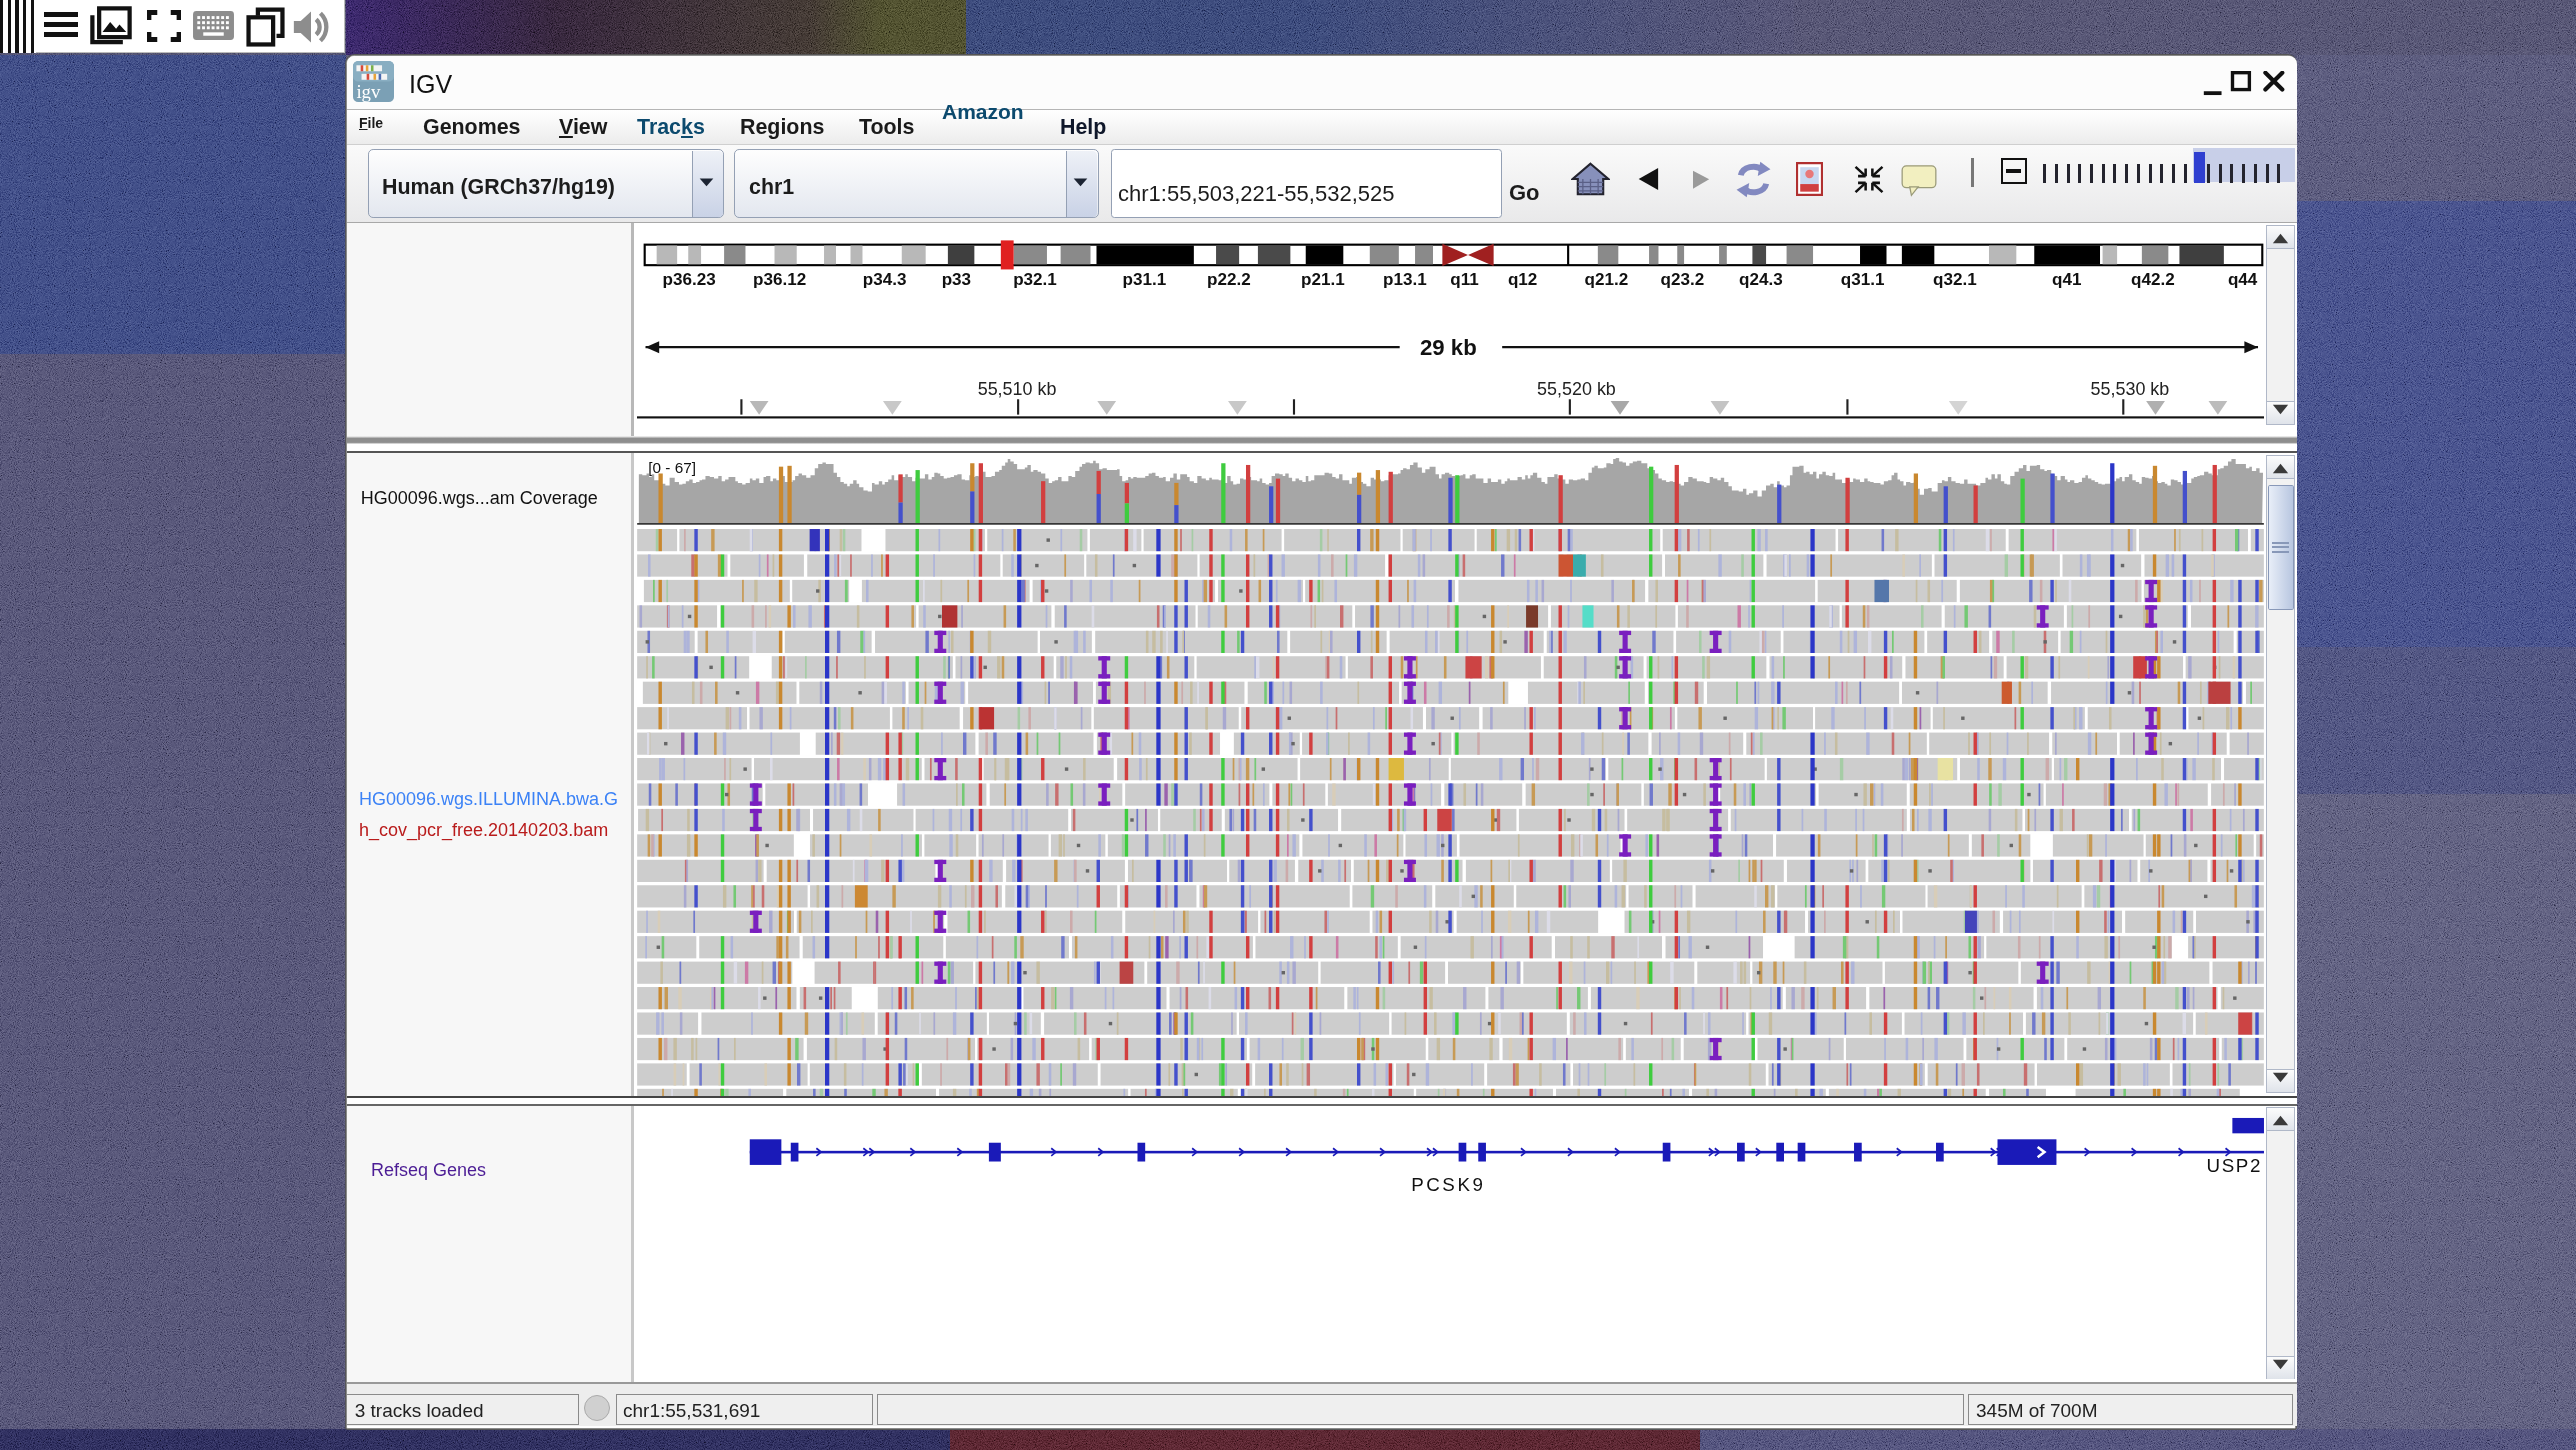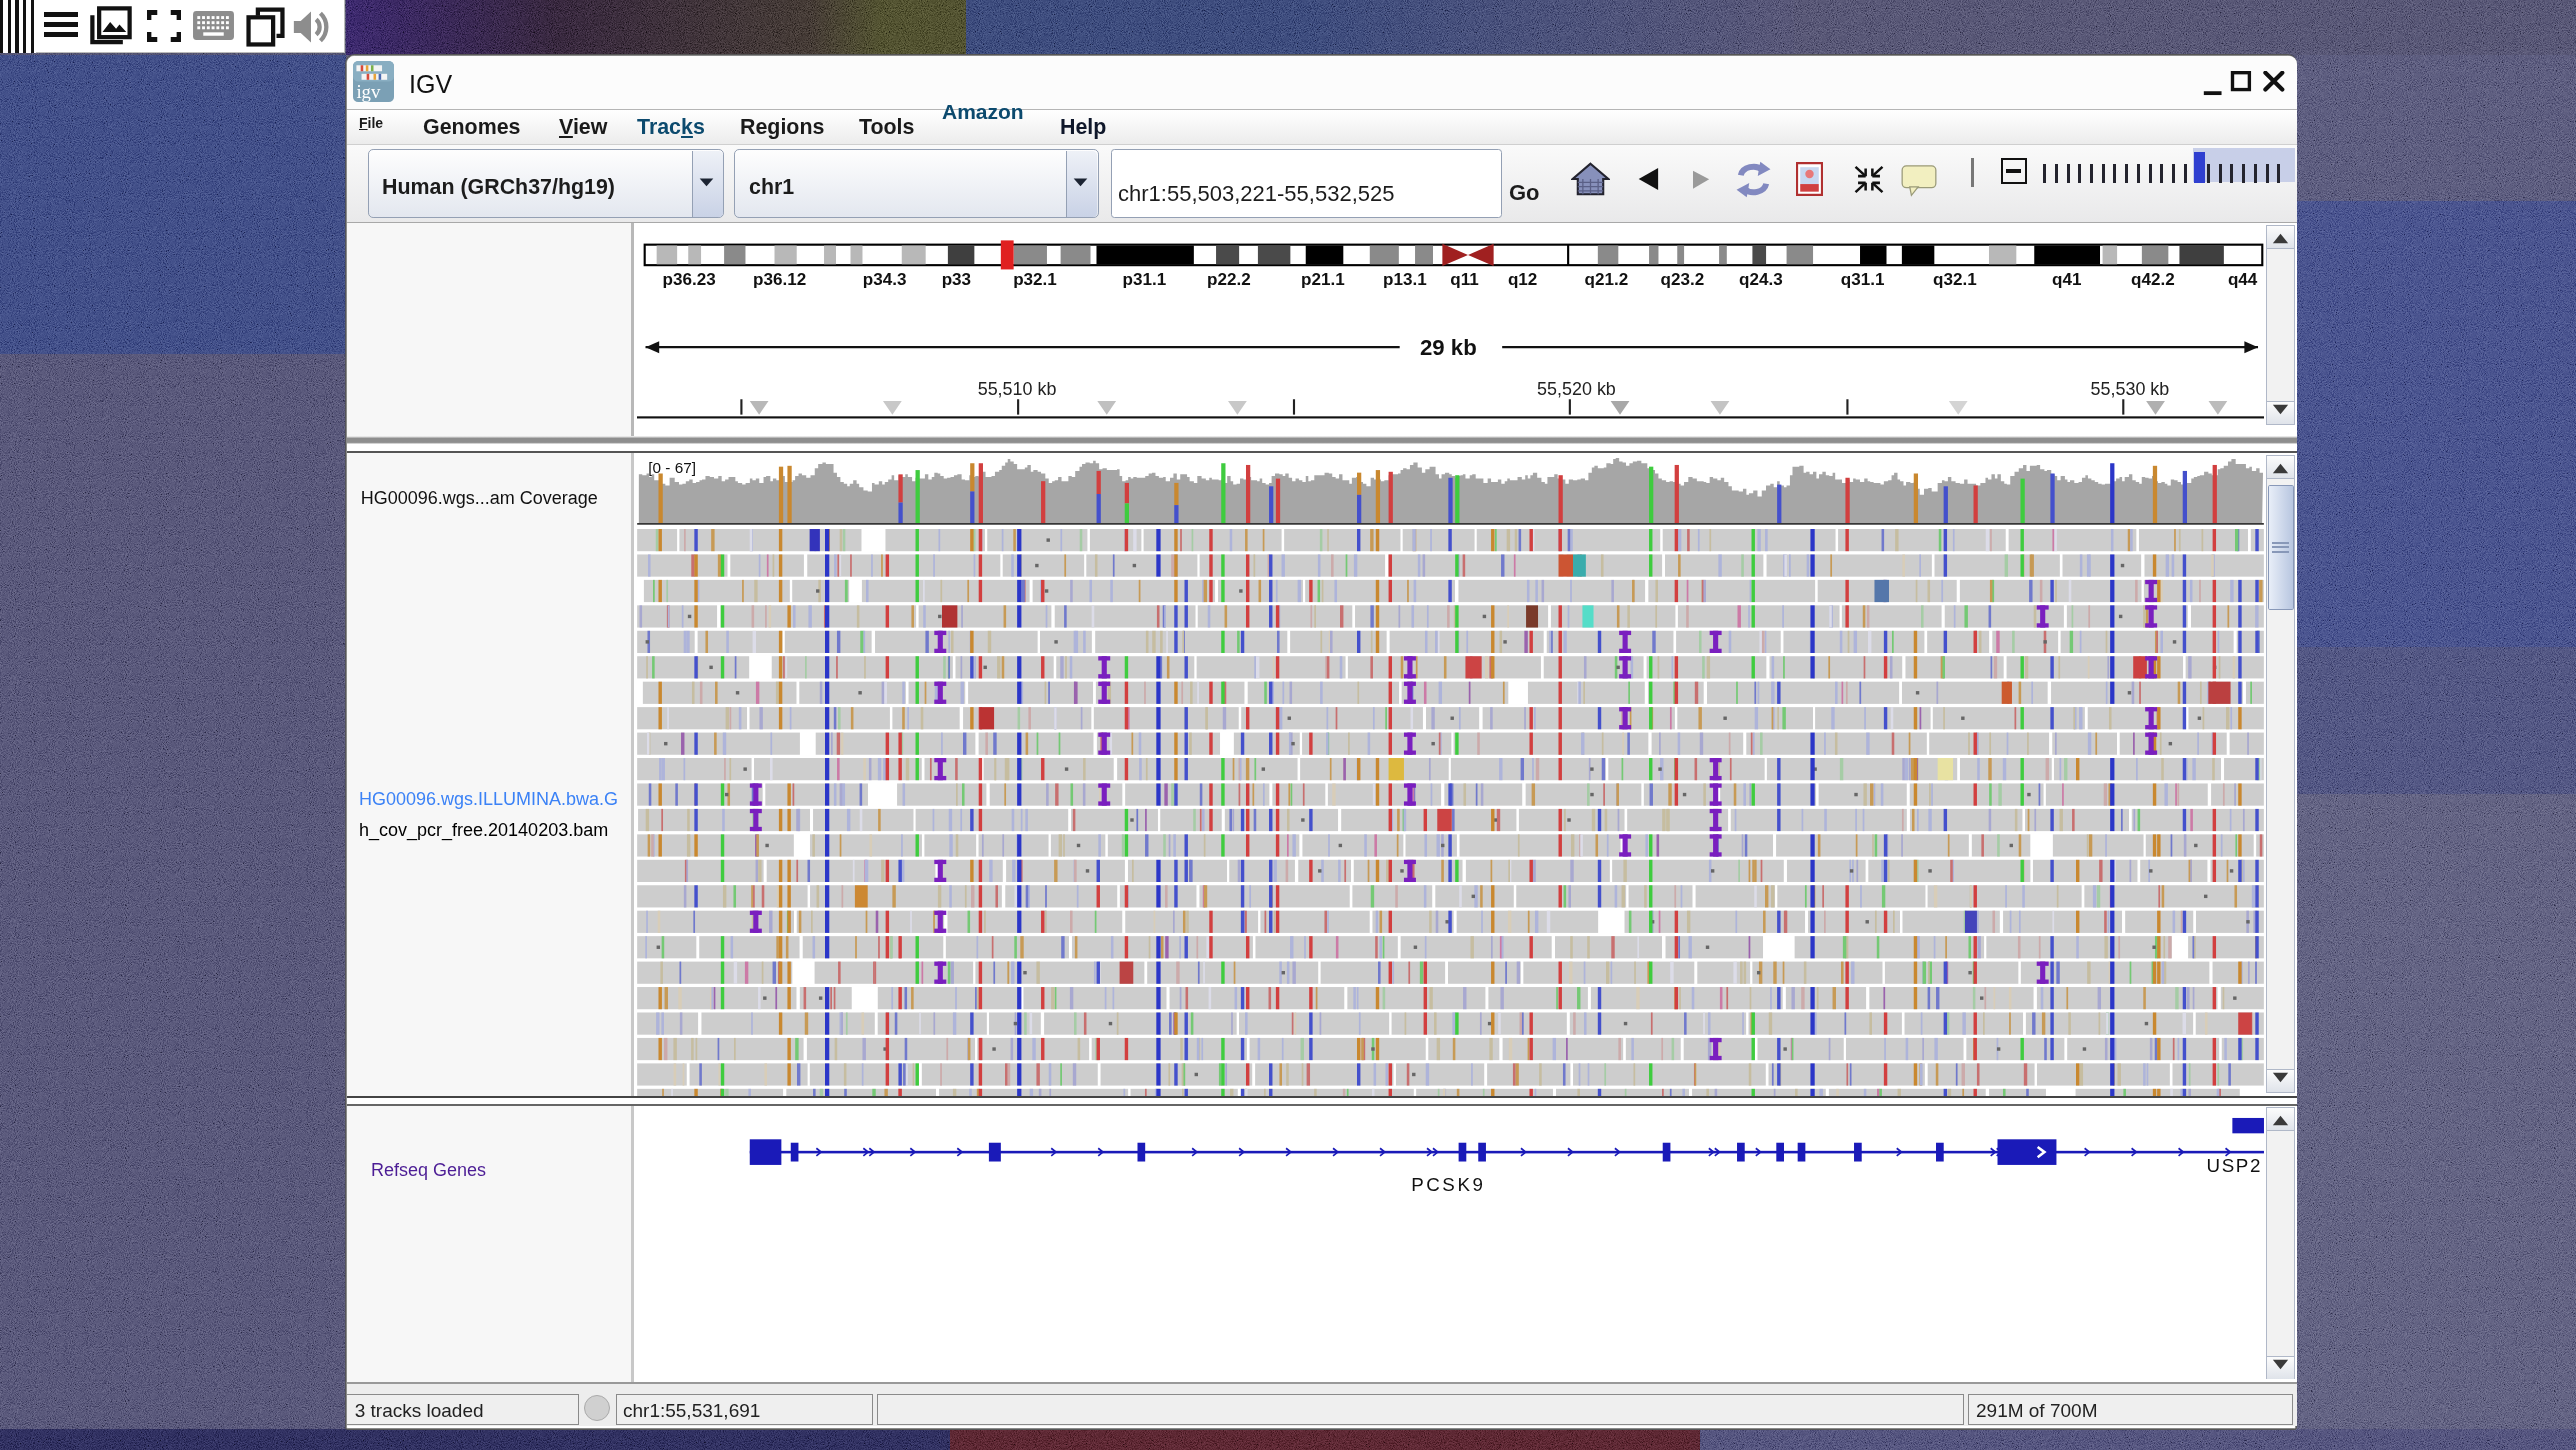--- a/index.html
+++ b/index.html
@@ -185,37 +185,37 @@
     <div class="abs" style="left:284px;top:167px;width:2.6px;height:213px;background:#b8b8b8"></div>
     <div class="abs" style="left:0px;top:380px;width:1950px;height:7.7px;background:linear-gradient(#fdfdfd,#8e8e8e 30%,#8e8e8e 80%,#f0f0f0)"></div>
     <div class="abs" style="left:0px;top:388px;width:1950px;height:7.7px;background:#fff"></div>
     <div class="abs" style="left:0px;top:395px;width:1950px;height:1.7px;background:#555"></div>
     <div class="abs" style="left:0px;top:397px;width:1950px;height:643px;background:#fff"></div>
     <div class="abs" style="left:0px;top:397px;width:284px;height:643px;background:#f7f7f7"></div>
     <div class="abs" style="left:284px;top:397px;width:2.6px;height:643px;background:#c8c8c8"></div>
     <div class="abs" style="left:0px;top:1040px;width:1950px;height:1.7px;background:#444"></div>
     <div class="abs" style="left:13.7px;top:432px;white-space:nowrap;font-size:18px;color:#111">HG00096.wgs...am Coverage</div>
     <div class="abs" style="left:12px;top:733px;white-space:nowrap;font-size:18px;color:#3b82f6">HG00096.wgs.ILLUMINA.bwa.G</div>
-    <div class="abs" style="left:12px;top:764px;white-space:nowrap;font-size:18px;color:#000000">h_cov_pcr_free.20140203.bam</div>
+    <div class="abs" style="left:12px;top:764px;white-space:nowrap;font-size:18px;color:#b91c1c">h_cov_pcr_free.20140203.bam</div>
     <div class="abs" style="left:0px;top:1042px;width:1950px;height:6px;background:#fff"></div>
     <div class="abs" style="left:0px;top:1048px;width:1950px;height:1.7px;background:#666"></div>
     <div class="abs" style="left:0px;top:1050px;width:1950px;height:277px;background:#fff"></div>
     <div class="abs" style="left:0px;top:1050px;width:284px;height:277px;background:#f7f7f7"></div>
     <div class="abs" style="left:284px;top:1050px;width:2.6px;height:277px;background:#c8c8c8"></div>
     <div class="abs" style="left:24px;top:1104px;white-space:nowrap;font-size:18px;color:#4c1d95">Refseq Genes</div>
     <div class="abs" style="left:0px;top:1326px;width:1950px;height:1.7px;background:#999"></div>
     <div class="abs" style="left:0px;top:1328px;width:1950px;height:42px;background:#ededed"></div>
     <div class="abs" style="left:-0.9px;top:1338px;width:233px;height:31px;border:1.7px solid #8a8a8a;background:#efefef"></div>
     <div class="abs" style="left:7.7px;top:1344px;white-space:nowrap;font-size:19px;color:#222">3 tracks loaded</div>
     <div class="abs" style="left:237px;top:1339px;width:26px;height:26px;border-radius:50%;background:#d0d0d0;border:0.9px solid #aaa"></div>
     <div class="abs" style="left:269px;top:1338px;width:257px;height:31px;border:1.7px solid #8a8a8a;background:#efefef"></div>
     <div class="abs" style="left:276px;top:1344px;white-space:nowrap;font-size:19px;color:#222">chr1:55,531,691</div>
     <div class="abs" style="left:530px;top:1338px;width:1087px;height:31px;border:1.7px solid #8a8a8a;background:#efefef"></div>
     <div class="abs" style="left:1621px;top:1338px;width:325px;height:31px;border:1.7px solid #8a8a8a;background:#efefef"></div>
-    <div class="abs" style="left:1629px;top:1344px;white-space:nowrap;font-size:19px;color:#222">291M of 700M</div>
+    <div class="abs" style="left:1629px;top:1344px;white-space:nowrap;font-size:19px;color:#222">345M of 700M</div>
     <div class="abs" style="left:1919px;top:169px;width:29px;height:200px;background:#f2f2f2;border:0.9px solid #b0b8c8"></div>
     <div class="abs" style="left:1920px;top:170px;width:27px;height:23px;background:linear-gradient(#fcfcfc,#dfe3ea);border-bottom:0.9px solid #b0b8c8"></div>
     <svg class="abs" style="left:1925px;top:177px" width="17" height="11" viewBox="0 0 20 13">
       <path d="M10 1 L19 12 H1 Z" fill="#3a3a3a"></path>
     </svg>
     <div class="abs" style="left:1920px;top:345px;width:27px;height:23px;background:linear-gradient(#fcfcfc,#dfe3ea);border-top:0.9px solid #b0b8c8"></div>
     <svg class="abs" style="left:1925px;top:348px" width="17" height="11" viewBox="0 0 20 13">
       <path d="M1 1 H19 L10 12 Z" fill="#3a3a3a"></path>
     </svg>
     <div class="abs" style="left:1919px;top:399px;width:29px;height:638px;background:#f2f2f2;border:0.9px solid #b0b8c8"></div>

